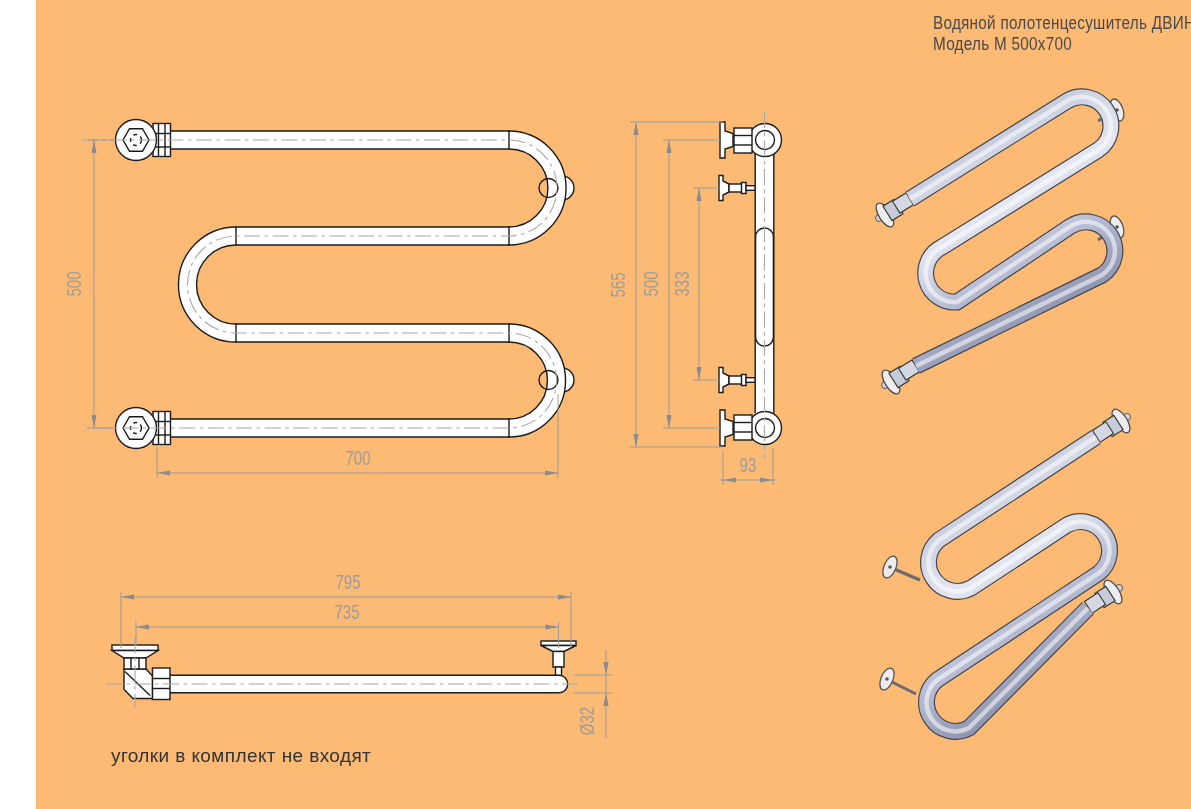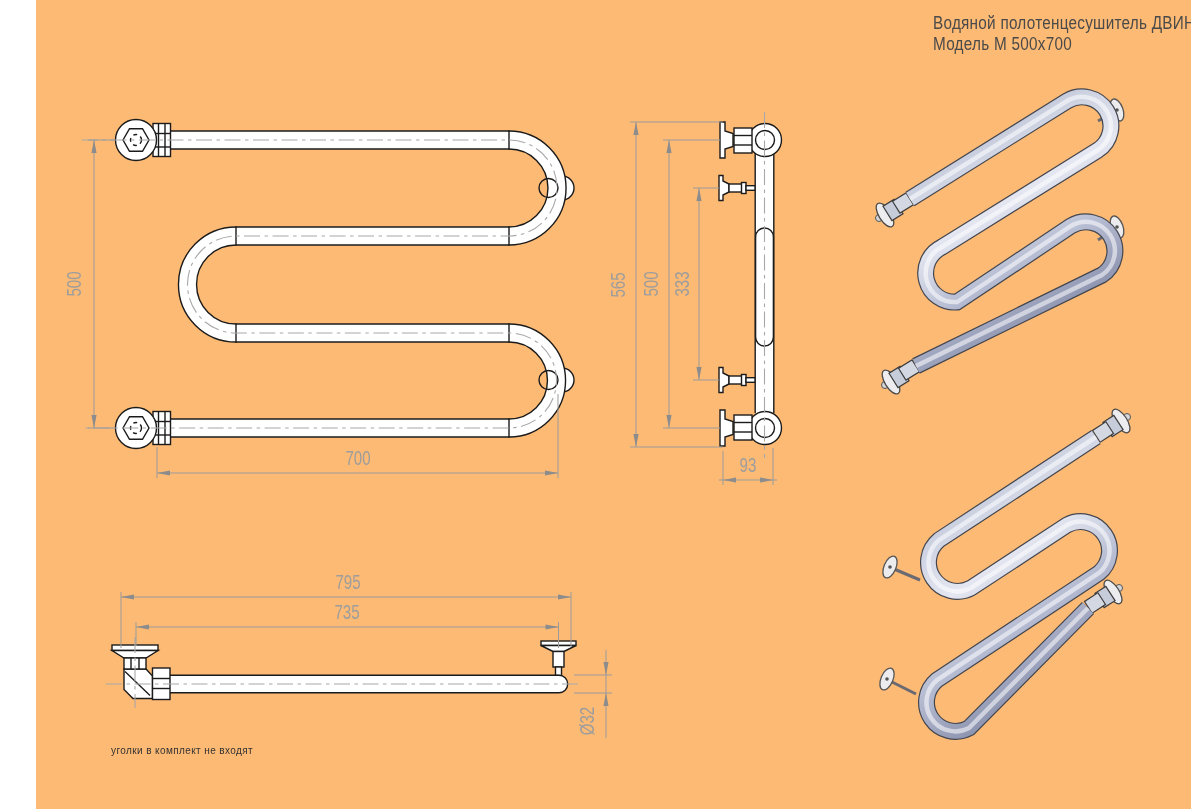--- a/index.html
+++ b/index.html
@@ -2,21 +2,21 @@
 <html><head>
 <meta charset="utf-8">
 <style>
   html,body{margin:0;padding:0;background:#fff;}
   .page{position:relative;width:1191px;height:809px;background:#fdba74;overflow:hidden;
         font-family:"Liberation Sans", sans-serif;margin-left:36px;}
   .title-block{position:absolute;left:897px;top:14px;color:#4a4a4a;font-size:18px;
         line-height:1.0;white-space:nowrap;transform:scaleX(.85);transform-origin:0 0;
         letter-spacing:.3px;}
   .title-block .l2{margin-top:3px;}
-  .note{position:absolute;left:75px;top:745px;color:#333;font-size:10px;letter-spacing:.4px;text-align:center;}
+  .note{position:absolute;left:75px;top:745px;color:#333;font-size:19px;letter-spacing:.4px;text-align:center;}
   svg{position:absolute;left:0;top:0;}
   .obj{stroke:#1b1b1b;fill:none;stroke-width:1.4;}
   .objf{stroke:#1b1b1b;fill:#ffffff;stroke-width:1.4;}
   .dimline{stroke:#9b9b9b;stroke-width:1;fill:none;}
   .cl{stroke:#a8a8a8;stroke-width:1.1;fill:none;stroke-dasharray:16 4.5 3.5 4.5;}
   .arrow{fill:#8c8c8c;stroke:none;}
   .dimtxt{fill:#9d9d9d;font-size:21px;font-family:"Liberation Sans", sans-serif;}
 </style>
 </head>
 <body>

